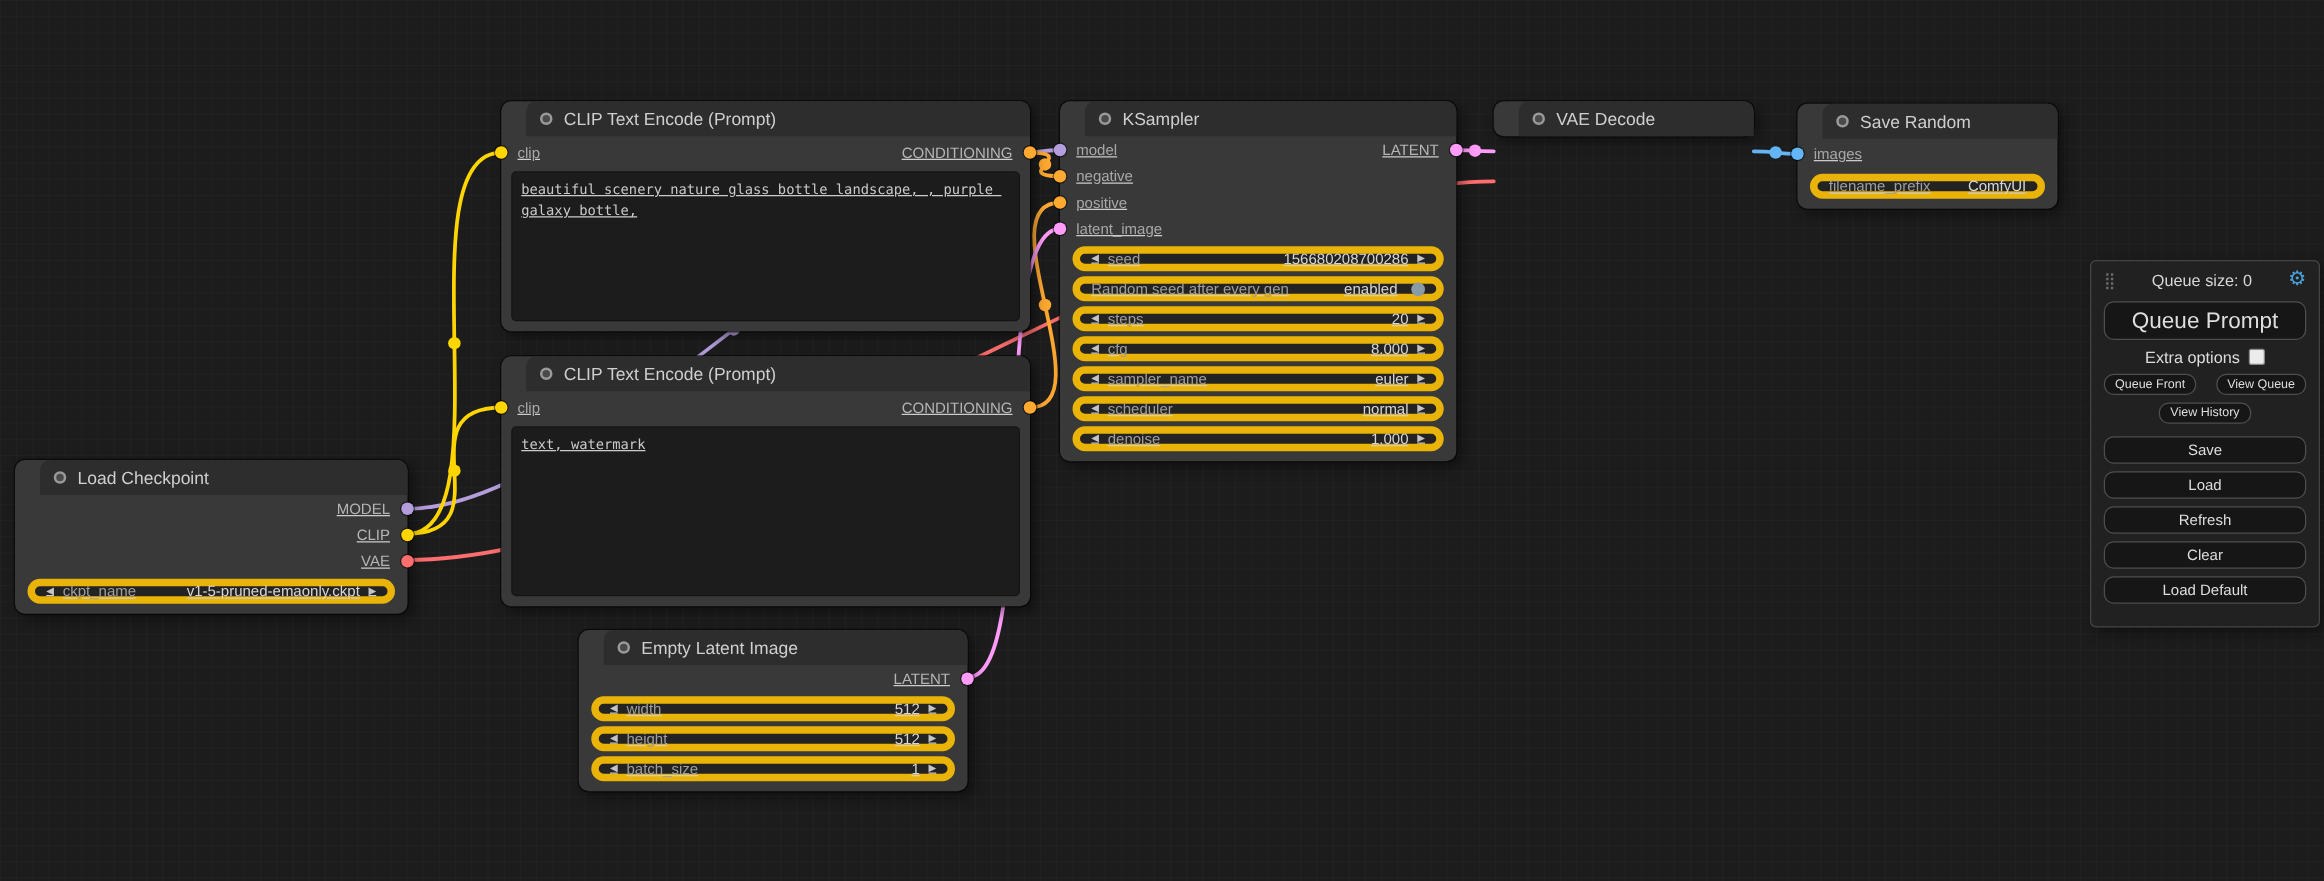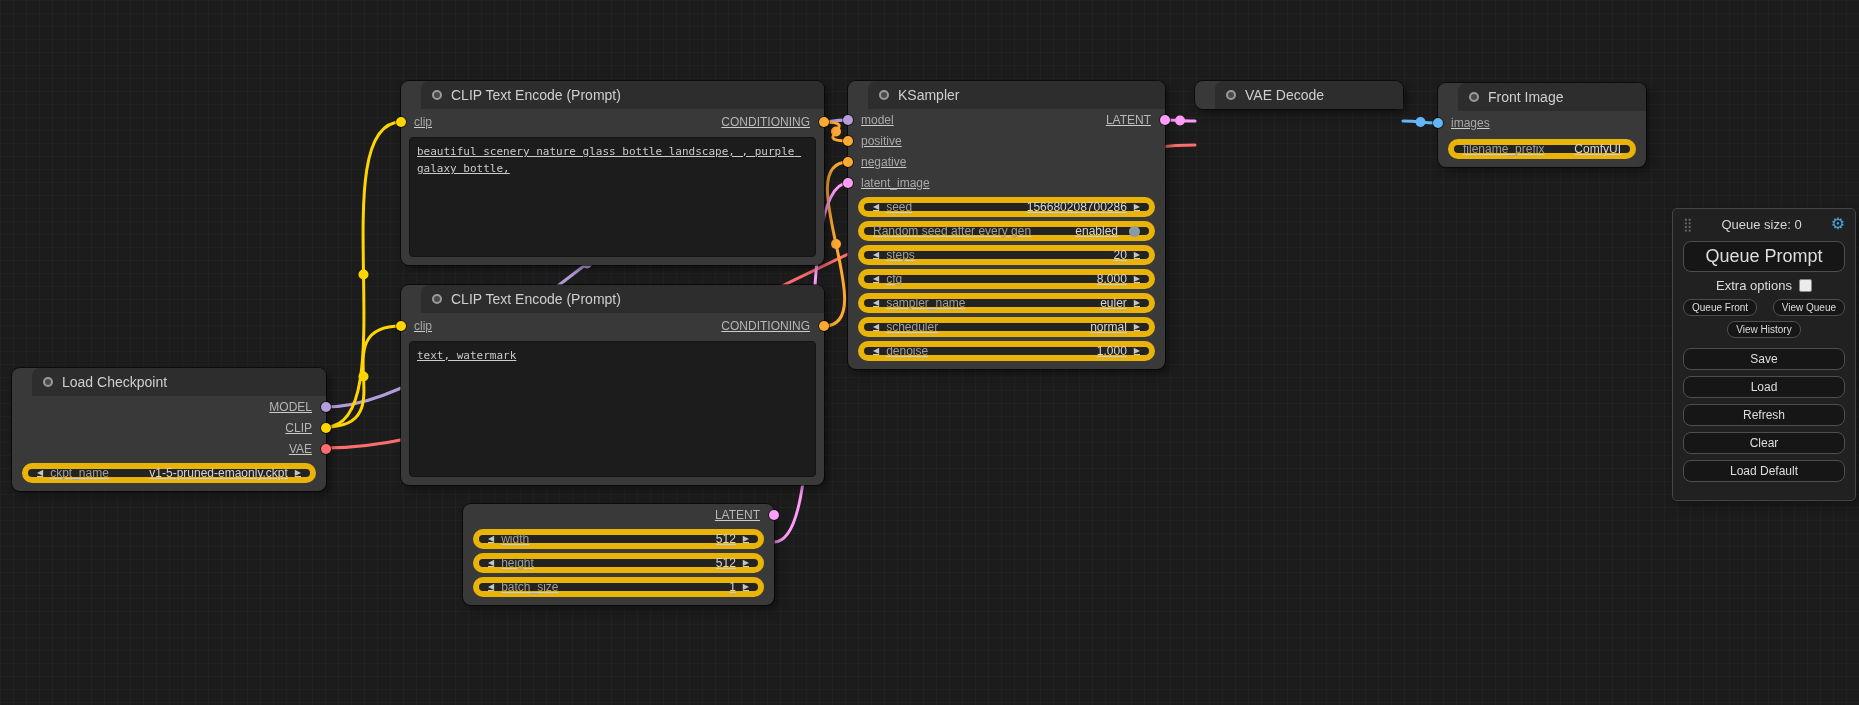--- a/index.html
+++ b/index.html
@@ -169,20 +169,24 @@
       <span class="port in" style="background-color: rgb(255, 213, 0);"></span>
       <span class="slot-label in">clip</span>
       <span class="slot-label out">CONDITIONING</span>
       <span class="port out" style="background-color: rgb(255, 169, 49);"></span>
     </div>
     <textarea class="prompt-text" style="height: 136px;" spellcheck="false">text, watermark</textarea>
   </div>
 </div>
 
 <div class="node" style="left:463px;top:504px;width:311px;">
+  <div class="node-title">
+    <span class="node-dot"></span>
+    <span class="node-title-text">Empty Latent Image</span>
+  </div>
   <div class="node-body">
     <div class="slot-row">
       <span class="slot-label out">LATENT</span>
       <span class="port out" style="background-color: rgb(255, 156, 249);"></span>
     </div>
     <div class="widget">
       <span class="warrow">◀</span>
       <span class="wname">width</span>
       <span class="wvalue">512</span>
       <span class="warrow">▶</span>
@@ -209,25 +213,25 @@
   </div>
   <div class="node-body">
     <div class="slot-row">
       <span class="port in" style="background-color: rgb(179, 157, 219);"></span>
       <span class="slot-label in">model</span>
       <span class="slot-label out">LATENT</span>
       <span class="port out" style="background-color: rgb(255, 156, 249);"></span>
     </div>
     <div class="slot-row">
       <span class="port in" style="background-color: rgb(255, 169, 49);"></span>
+      <span class="slot-label in">negative</span>
+    </div>
+    <div class="slot-row">
+      <span class="port in" style="background-color: rgb(255, 169, 49);"></span>
       <span class="slot-label in">positive</span>
-    </div>
-    <div class="slot-row">
-      <span class="port in" style="background-color: rgb(255, 169, 49);"></span>
-      <span class="slot-label in">negative</span>
     </div>
     <div class="slot-row">
       <span class="port in" style="background-color: rgb(255, 156, 249);"></span>
       <span class="slot-label in">latent_image</span>
     </div>
 
     <div class="widget">
       <span class="warrow">◀</span>
       <span class="wname">seed</span>
       <span class="wvalue">156680208700286</span>
@@ -274,21 +278,21 @@
 <div class="node" style="left:1195px;top:81px;width:208px;">
   <div class="node-title">
     <span class="node-dot"></span>
     <span class="node-title-text">VAE Decode</span>
   </div>
 </div>
 
 <div class="node" style="left:1438px;top:83px;width:208px;">
   <div class="node-title">
     <span class="node-dot"></span>
-    <span class="node-title-text">Front Image</span>
+    <span class="node-title-text">Save Random</span>
   </div>
   <div class="node-body">
     <div class="slot-row tall">
       <span class="port in" style="background-color: rgb(100, 181, 246);"></span>
       <span class="slot-label in">images</span>
     </div>
     <div class="widget">
       <span class="wname">filename_prefix</span>
       <span class="wvalue">ComfyUI</span>
     </div>

